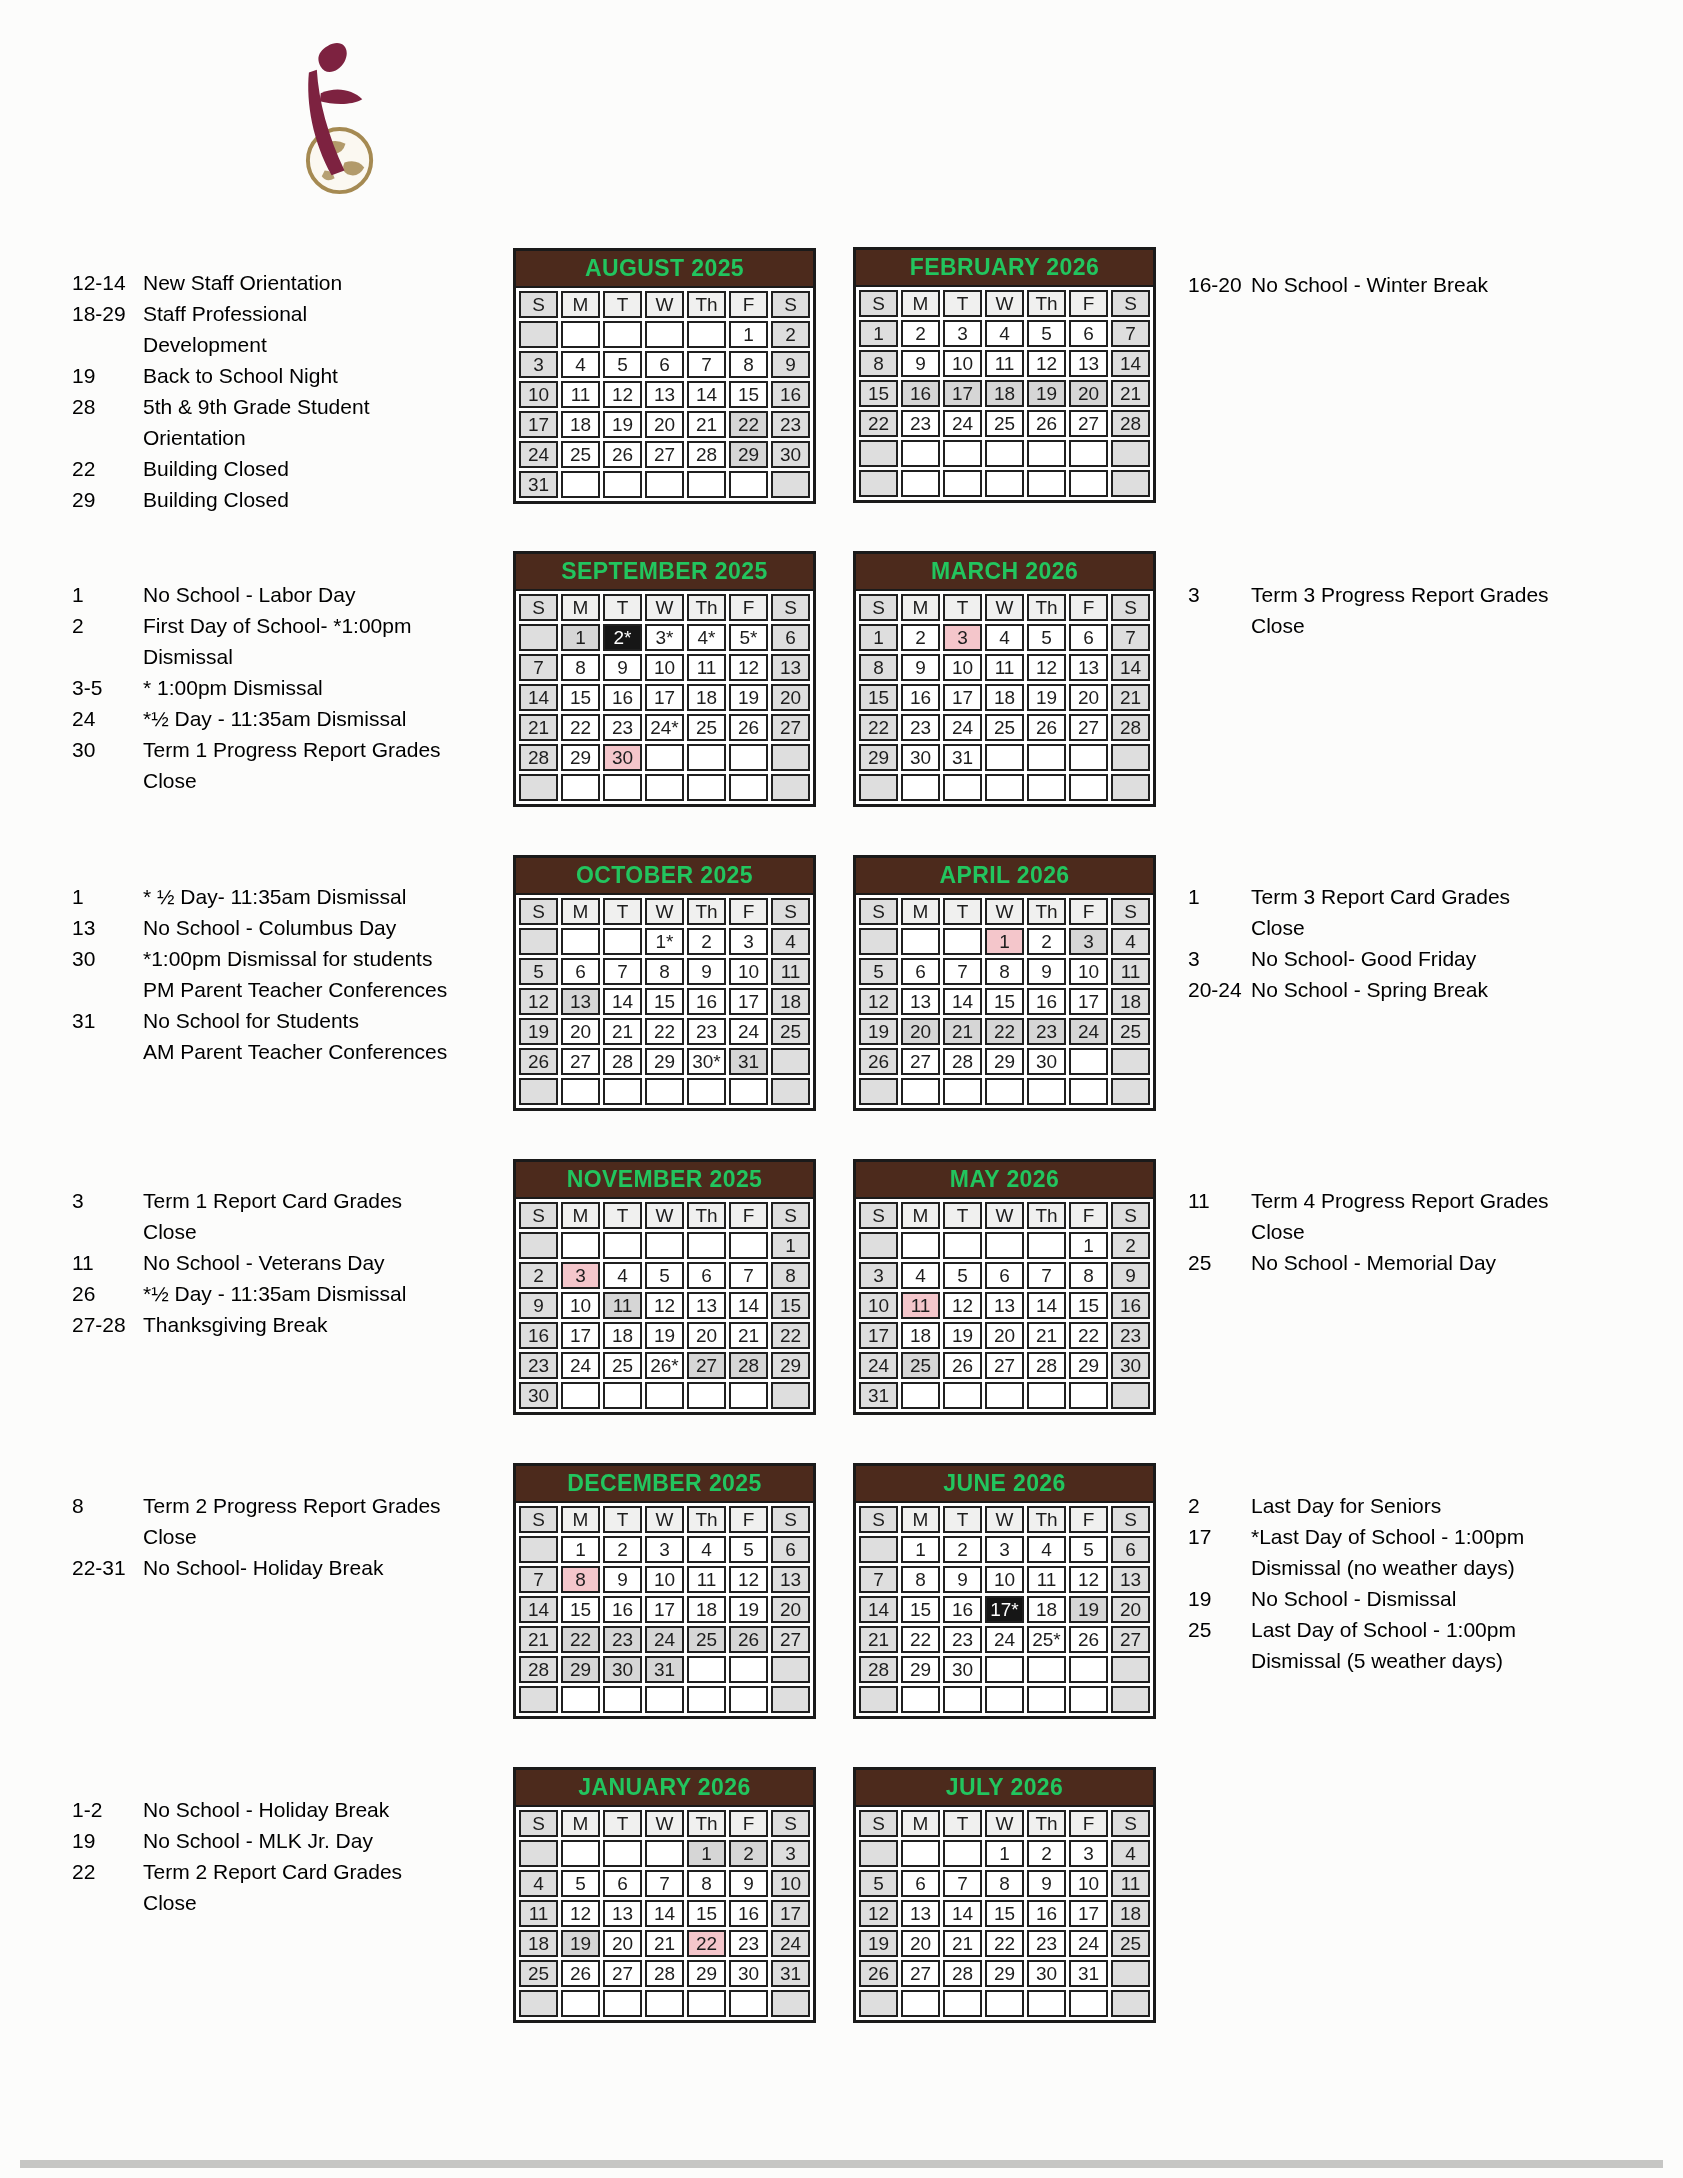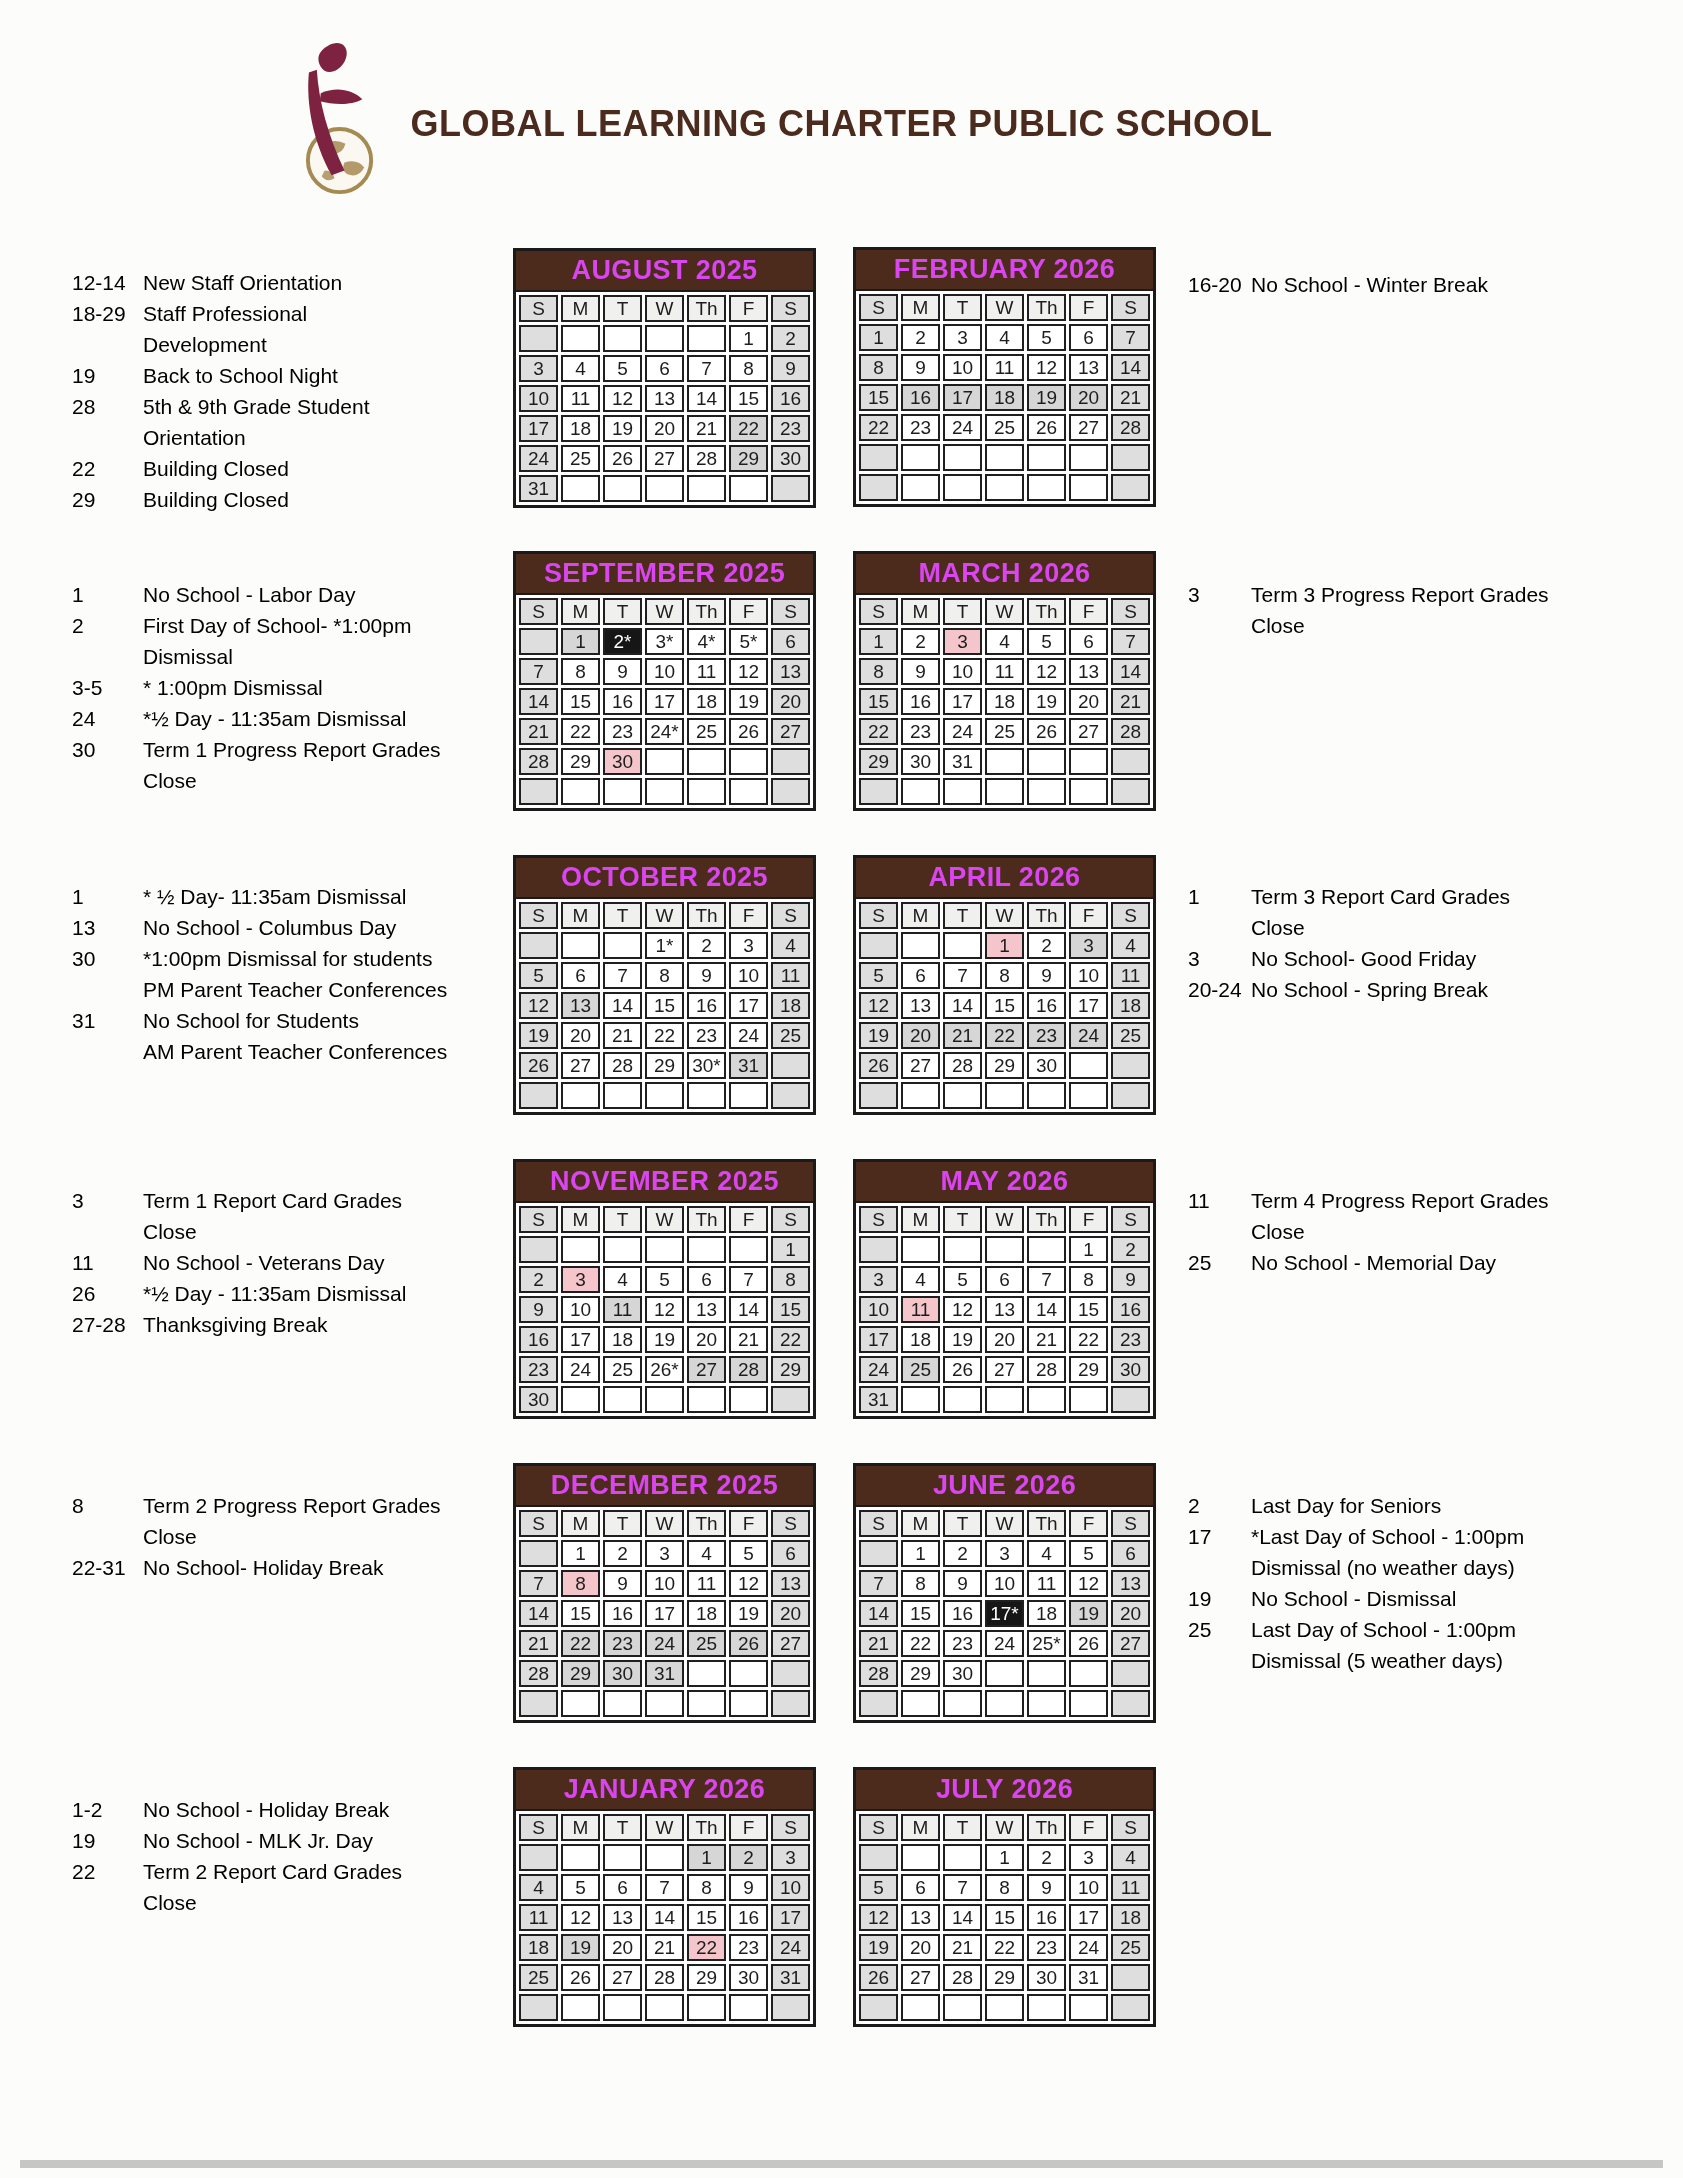--- a/index.html
+++ b/index.html
@@ -14,22 +14,22 @@
   .page-header{position:absolute;top:103px;left:396px;width:891px;text-align:center;}
   .page-title{font-size:36px;font-weight:bold;color:#4a2b1e;letter-spacing:0.5px;}
   .page-subtitle{font-size:31px;font-weight:bold;color:#4a2b1e;margin-top:14px;letter-spacing:0.5px;}
   .logo{position:absolute;top:40px;left:283px;width:119px;height:164px;}
   
   .month{
     position:absolute;width:297px;background:#fff;
     border:3px solid #1a1a1a;
   }
   .mtitle{
-    background:var(--hdr,#4c2a1c);color:#d946ef;text-align:center;
-    font-size:27px;font-weight:bold;padding:4px 0;letter-spacing:0.4px;
+    background:var(--hdr,#4c2a1c);color:#22c55e;text-align:center;
+    font-size:23px;font-weight:bold;padding:4px 0;letter-spacing:0.4px;
     border-bottom:2px solid #1a1a1a;
   }
   table.mgrid{border-collapse:separate;border-spacing:3px;width:100%;table-layout:fixed;}
   .mgrid td{
     border:2px solid #1f1f1f;height:23px;text-align:center;vertical-align:middle;
     font-size:19px;padding:0;background:#fff;color:#1d1d1d;overflow:hidden;
   }
   .mgrid td.hd{background:#f0f0ef;}
   .mgrid td.we{background:var(--we,#dedede);}
   .mgrid td.gy{background:var(--gy,#d6d6d6);}
@@ -51,21 +51,20 @@
   <circle cx="57" cy="122" r="32" fill="#fbf8f1" stroke="#a58a52" stroke-width="4"></circle>
   <path d="M40 106 q12 -7 23 -1 q-3 12 -16 10 q-8 -2 -7 -9 z" fill="#a58a52" opacity=".85"></path>
   <path d="M62 124 q13 -4 20 5 q-6 11 -17 7 q-7 -4 -3 -12 z" fill="#a58a52" opacity=".85"></path>
   <path d="M42 132 q8 0 10 8 q-8 5 -13 -2 z" fill="#a58a52" opacity=".8"></path>
   <path d="M45 6 C59 -2 69 8 62 22 C56 33 43 36 38 27 C33 19 36 11 45 6 Z" fill="#7d2240"></path>
   <path d="M34 30 C36 62 45 96 62 132 L49 137 C30 103 23 64 26 33 Z" fill="#7d2240"></path>
   <path d="M38 54 C53 47 70 50 80 60 C68 67 49 65 37 62 Z" fill="#7d2240"></path>
 </svg>
 
 <div class="page-header">
-  <div class="page-title">GLOBAL LEARNING CHARTER PUBLIC SCHOOL</div>
 </div>
 
 <div id="calendar-area">
     <div class="month" style="left: 513px; top: 248px;">
       <div class="mtitle">AUGUST 2025</div>
       <table class="mgrid">
         <tbody>
           <tr>
             <td class="hd we">S</td>
             <td class="hd">M</td>

